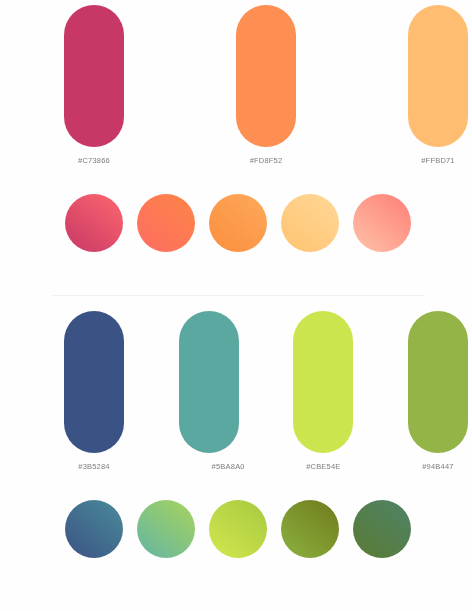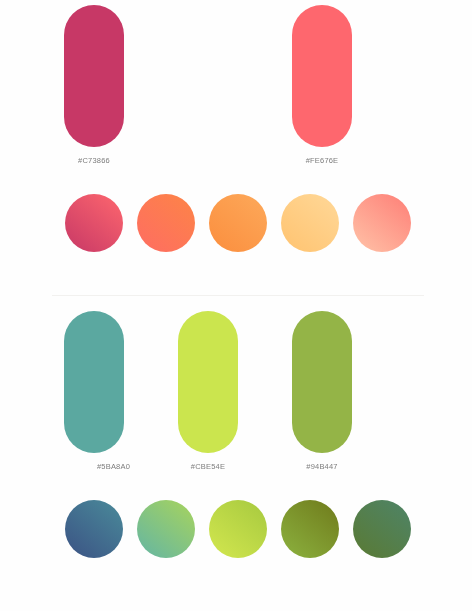--- a/index.html
+++ b/index.html
@@ -28,21 +28,21 @@
     width: 472px;
   }
 
   #palette-group-warm { top: 0; }
   #palette-group-cool { top: 306px; }
 
   .swatch-row {
     position: absolute;
     left: 64px;
     top: 5px;
-    width: 288px;
+    width: 404px;
     display: flex;
     justify-content: space-between;
   }
 
   .swatch-col {
     width: 60px;
     display: flex;
     flex-direction: column;
     align-items: center;
   }
@@ -99,26 +99,30 @@
 
   <div class="palette-group" id="palette-group-warm">
 
     <div class="swatch-row">
 
       <div class="swatch-col">
         <div class="pill" id="w-pill-0" style="background: rgb(199, 56, 102);"></div>
         <div class="hex-label" style="color: rgb(125, 125, 125);">#C73866</div>
       </div>
 
+
       <div class="swatch-col">
-        <div class="pill" id="w-pill-1" style="background: rgb(254, 103, 110);"></div>
-        <div class="hex-label" style="color: rgb(125, 125, 125);">#FE676E</div>
+        <div class="pill" id="w-pill-2" style="background: rgb(253, 143, 82);"></div>
+        <div class="hex-label" style="color: rgb(125, 125, 125);">#FD8F52</div>
       </div>
 
-
+      <div class="swatch-col">
+        <div class="pill" id="w-pill-3" style="background: rgb(255, 189, 113);"></div>
+        <div class="hex-label" style="color: rgb(125, 125, 125);">#FFBD71</div>
+      </div>
 
 
     </div>
 
     <div class="circle-row">
       <div class="circle-cell">
           <div class="circle" id="w-circ-0" style="background: linear-gradient(40deg, rgb(199, 56, 102) 0%, rgb(254, 103, 110) 100%);"></div>
         </div>
       <div class="circle-cell">
           <div class="circle" id="w-circ-1" style="background: linear-gradient(40deg, rgb(254, 109, 98) 0%, rgb(253, 132, 71) 100%);"></div>
@@ -134,20 +138,24 @@
         </div>
     </div>
 
     <div class="divider" style="background: rgb(242, 241, 239);"></div>
   </div>
 
   <div class="palette-group" id="palette-group-cool">
 
     <div class="swatch-row">
 
+      <div class="swatch-col">
+        <div class="pill" id="c-pill-0" style="background: rgb(59, 82, 132);"></div>
+        <div class="hex-label" style="color: rgb(125, 125, 125);">#3B5284</div>
+      </div>
 
       <div class="swatch-col">
         <div class="pill" id="c-pill-1" style="background: rgb(91, 168, 160);"></div>
         <div class="hex-label" style="color: rgb(125, 125, 125); margin-left: 39px;">#5BA8A0</div>
       </div>
 
       <div class="swatch-col">
         <div class="pill" id="c-pill-2" style="background: rgb(203, 229, 78);"></div>
         <div class="hex-label" style="color: rgb(125, 125, 125);">#CBE54E</div>
       </div>

